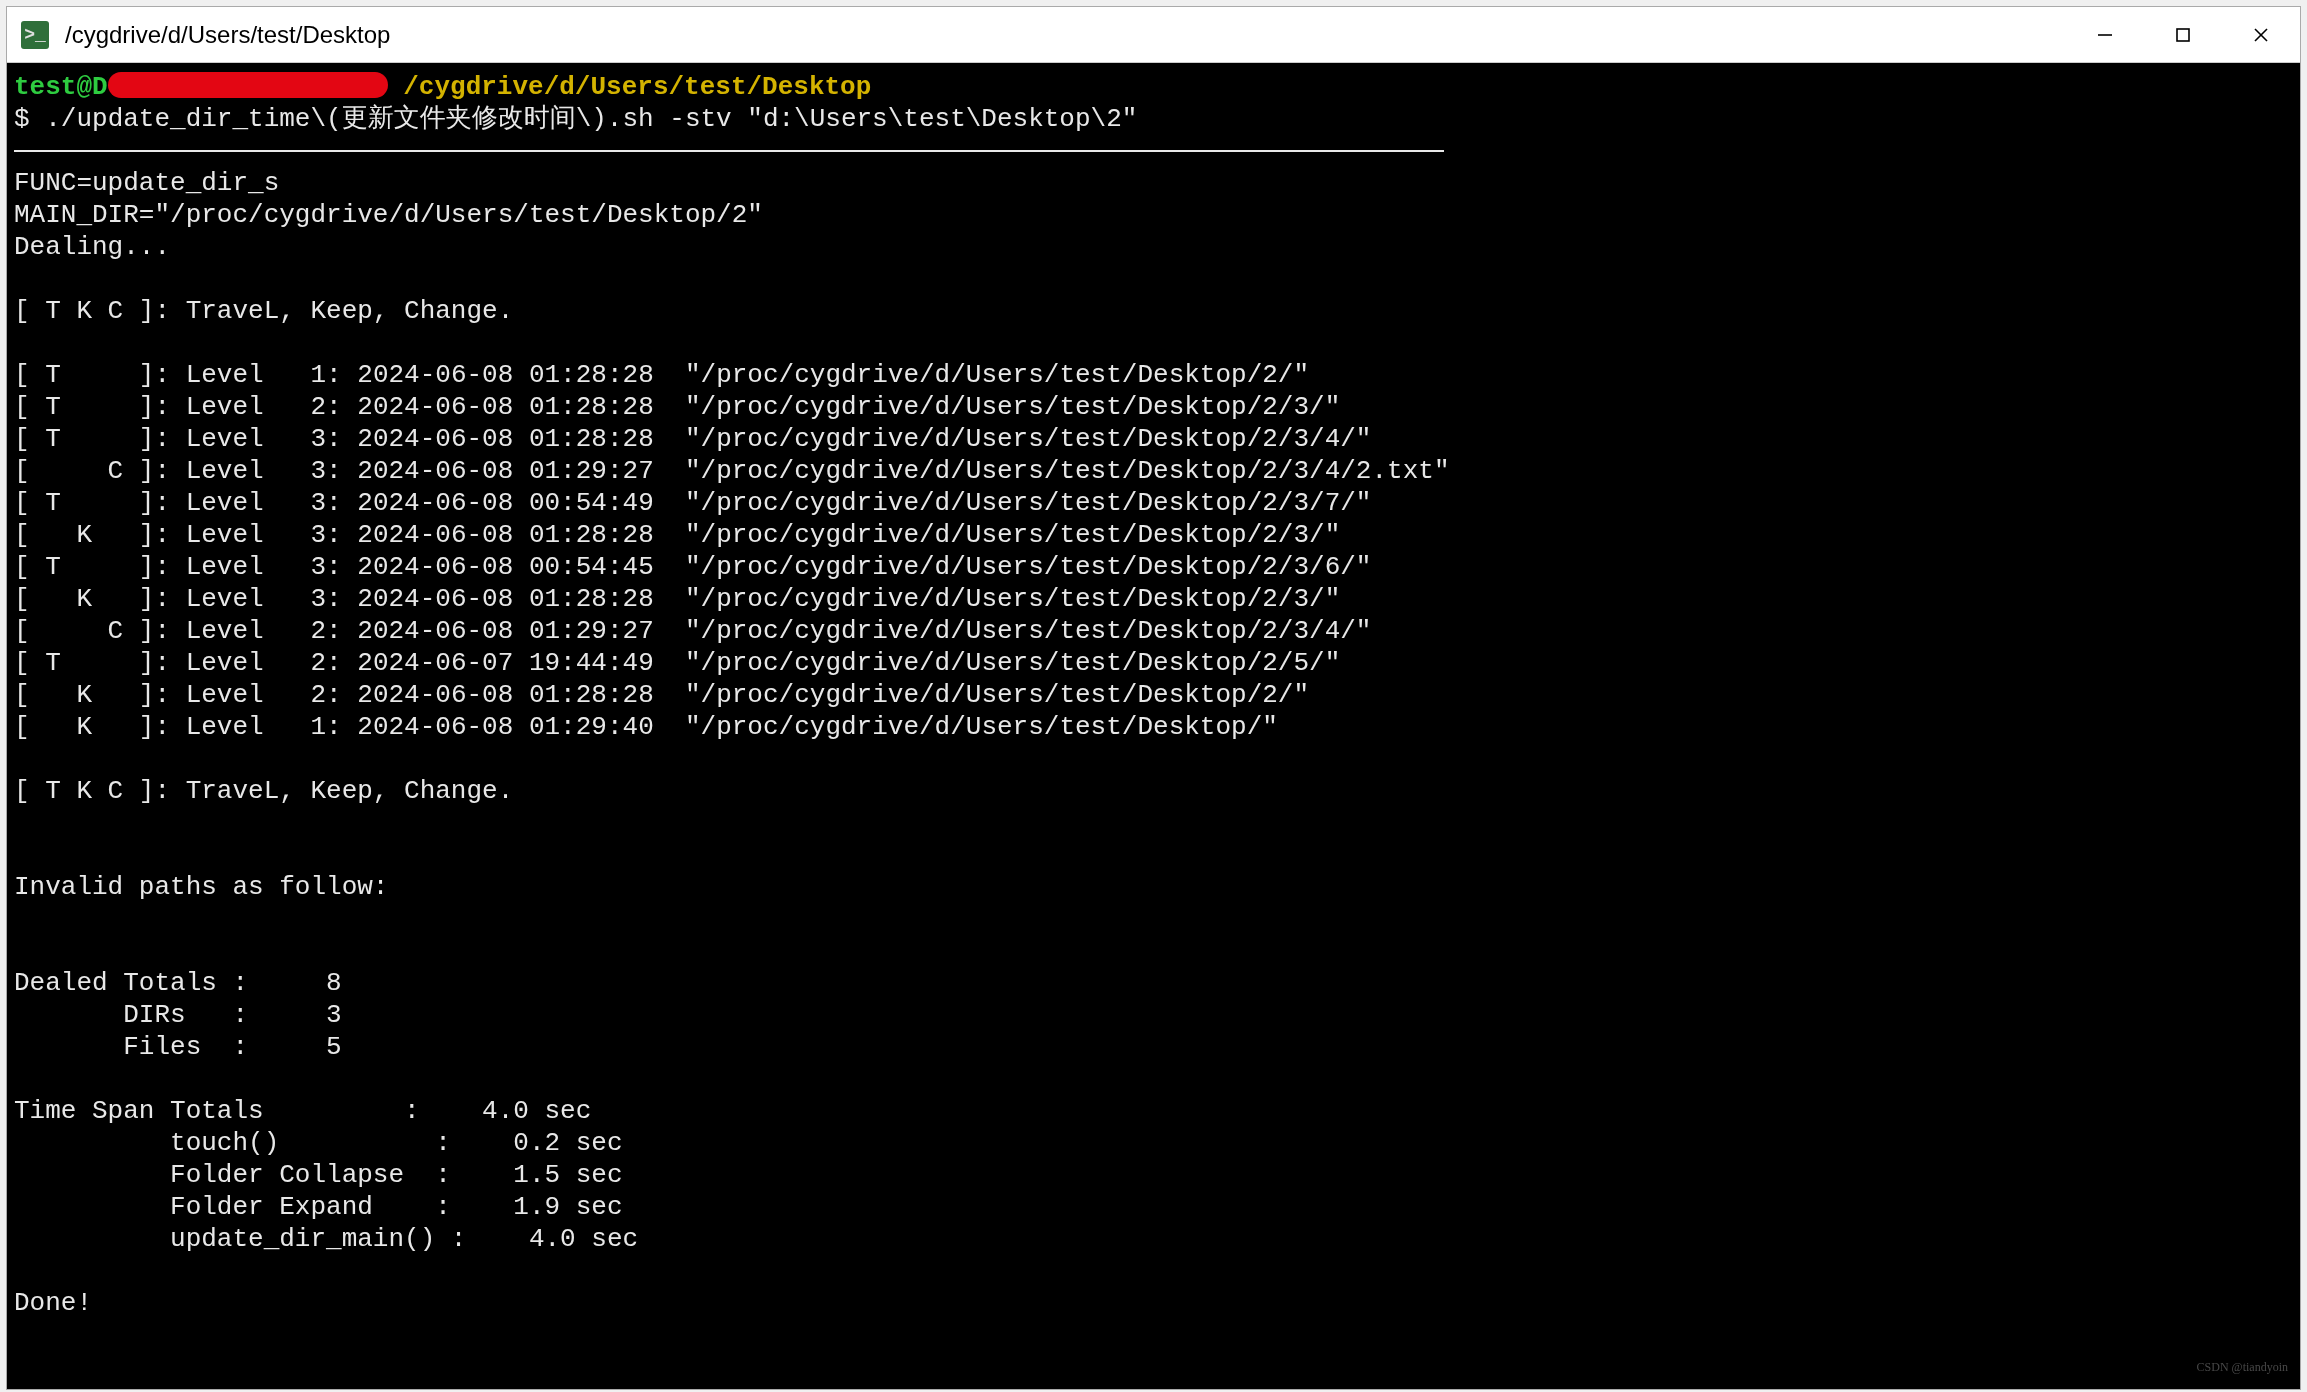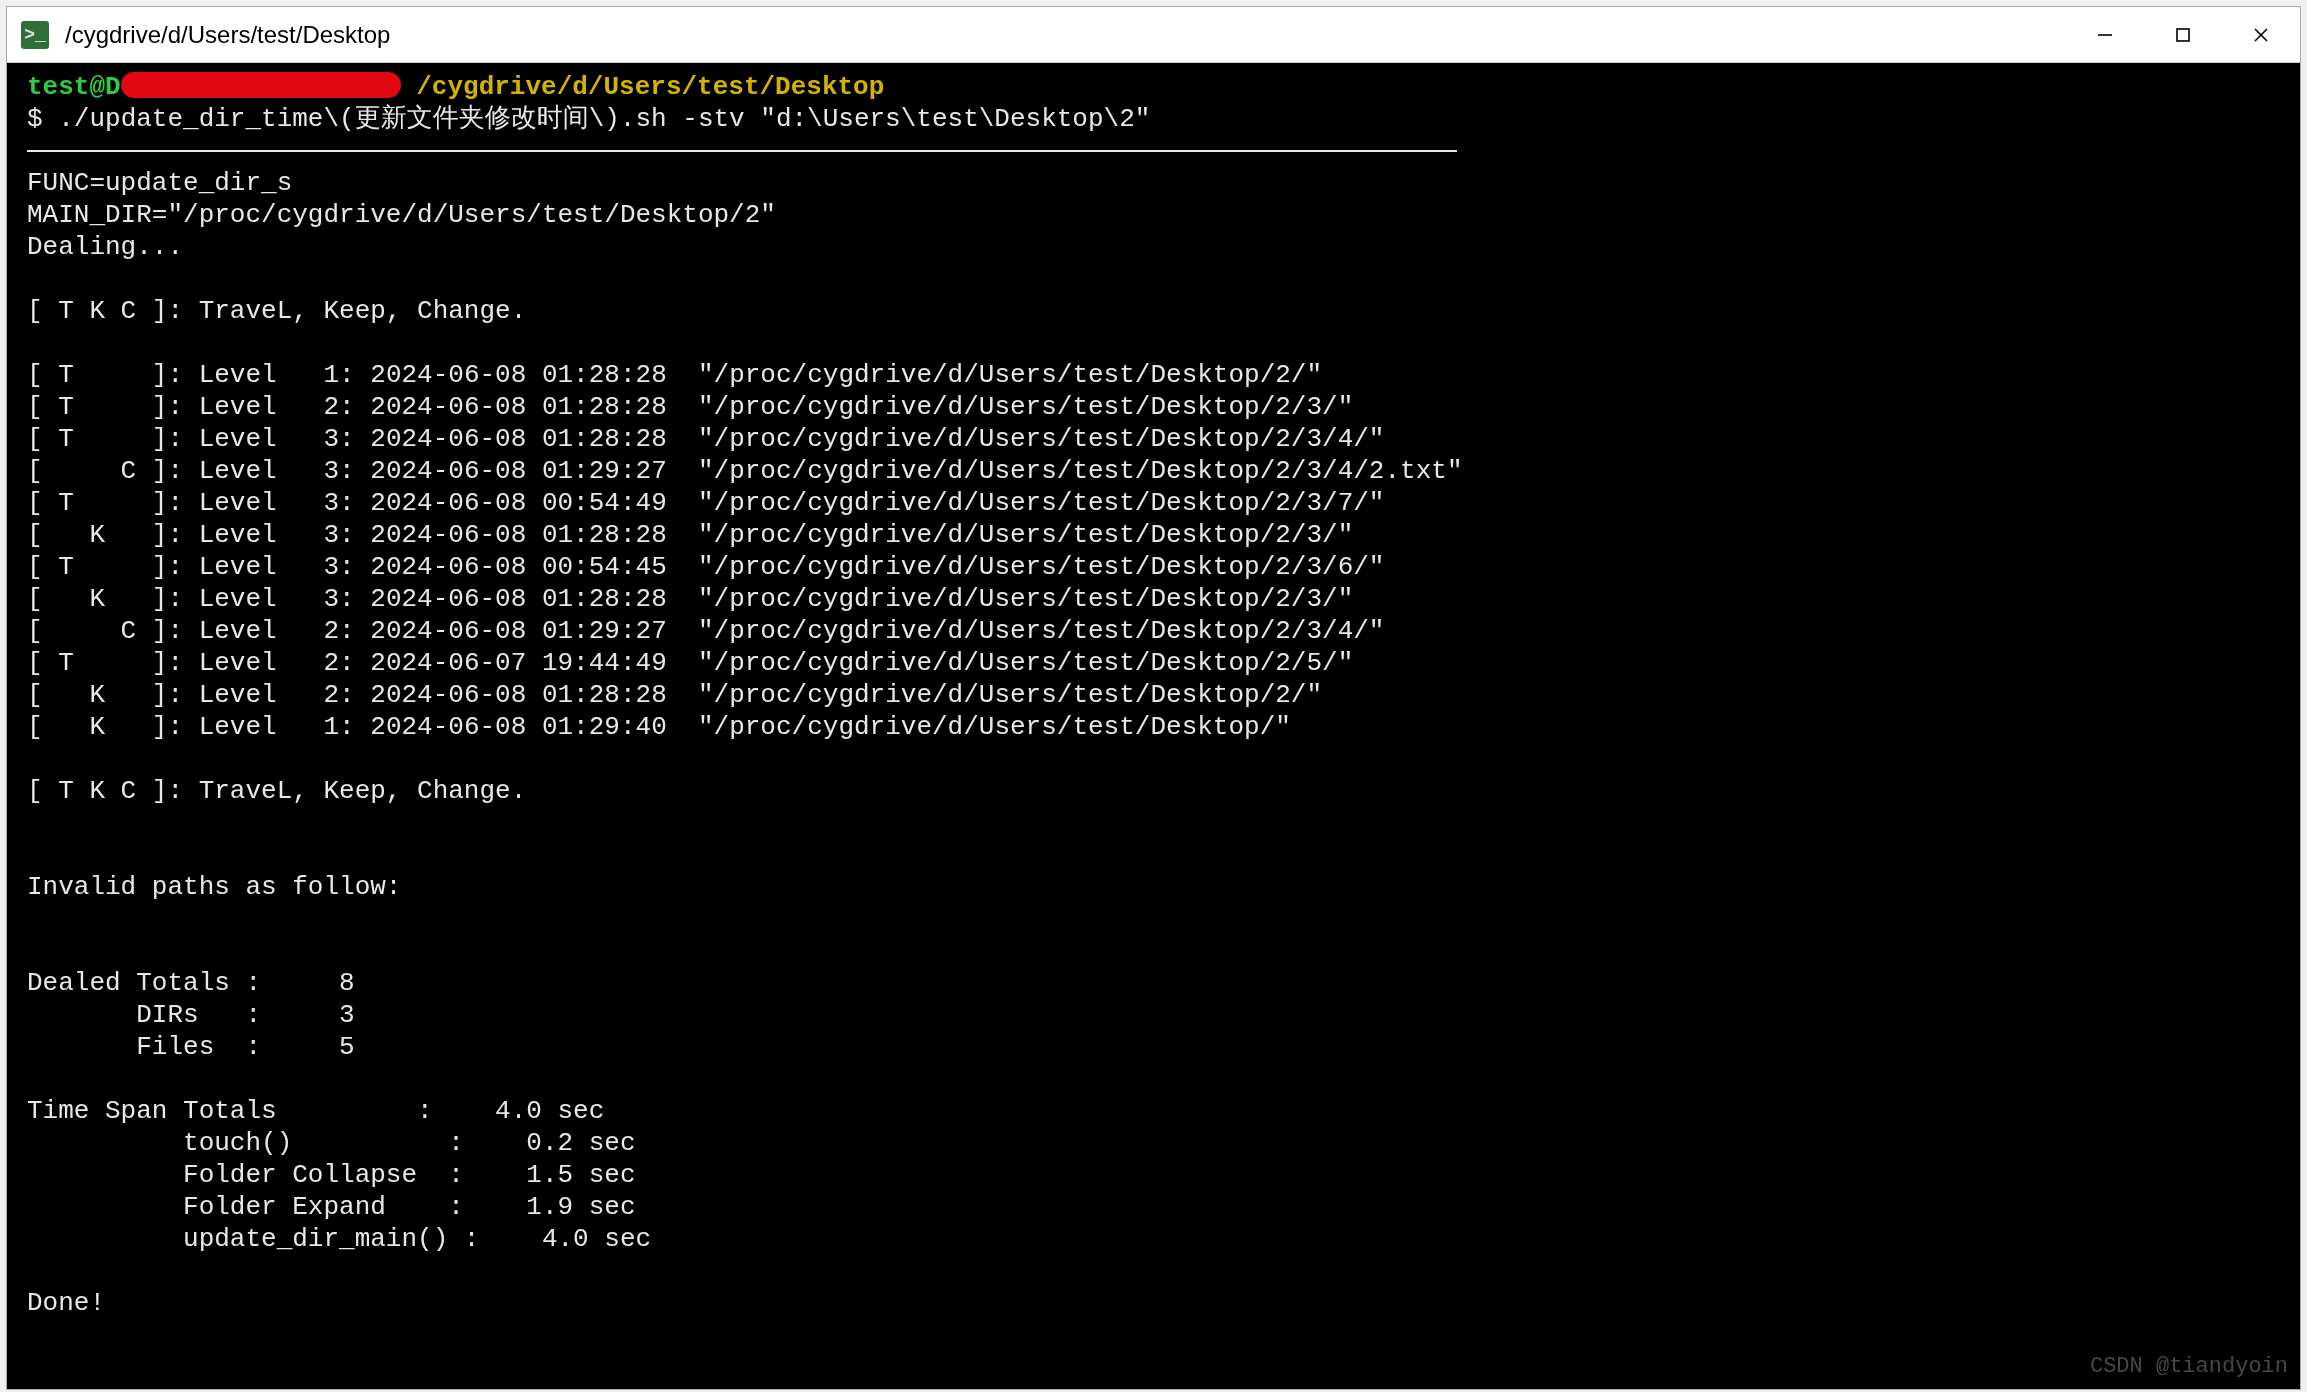--- a/index.html
+++ b/index.html
@@ -64,21 +64,21 @@
   font-family: -apple-system, "Segoe UI", sans-serif;
   color: #000;
 }
 .win-btn svg { display: block; }
 .terminal {
   flex: 1;
   background: #000000;
   color: #e8e8e8;
   font-size: 26px;
   line-height: 32px;
-  padding: 8px 4px 4px 20px;
+  padding: 8px 4px 4px 7px;
   white-space: pre;
   position: relative;
   overflow: hidden;
 }
 .prompt-user { color: #2ecc40; font-weight: bold; }
 .prompt-path { color: #d4b300; font-weight: bold; }
 .redact {
   display: inline-block;
   width: 280px;
   height: 26px;
@@ -92,22 +92,22 @@
   width: 1430px;
   border-bottom: 2px solid #e8e8e8;
   height: 0;
   vertical-align: middle;
 }
 .watermark {
   position: absolute;
   right: 12px;
   bottom: 6px;
   color: #666;
-  font-family: Liberation Mono, monospace;
-  font-size: 22px;
+  font-family: Liberation Serif, serif;
+  font-size: 12px;
   opacity: 0.7;
   margin-top: 22px;
 }
 </style>
 </head>
 <body>
 
 <div class="window">
 
   <div class="titlebar">

